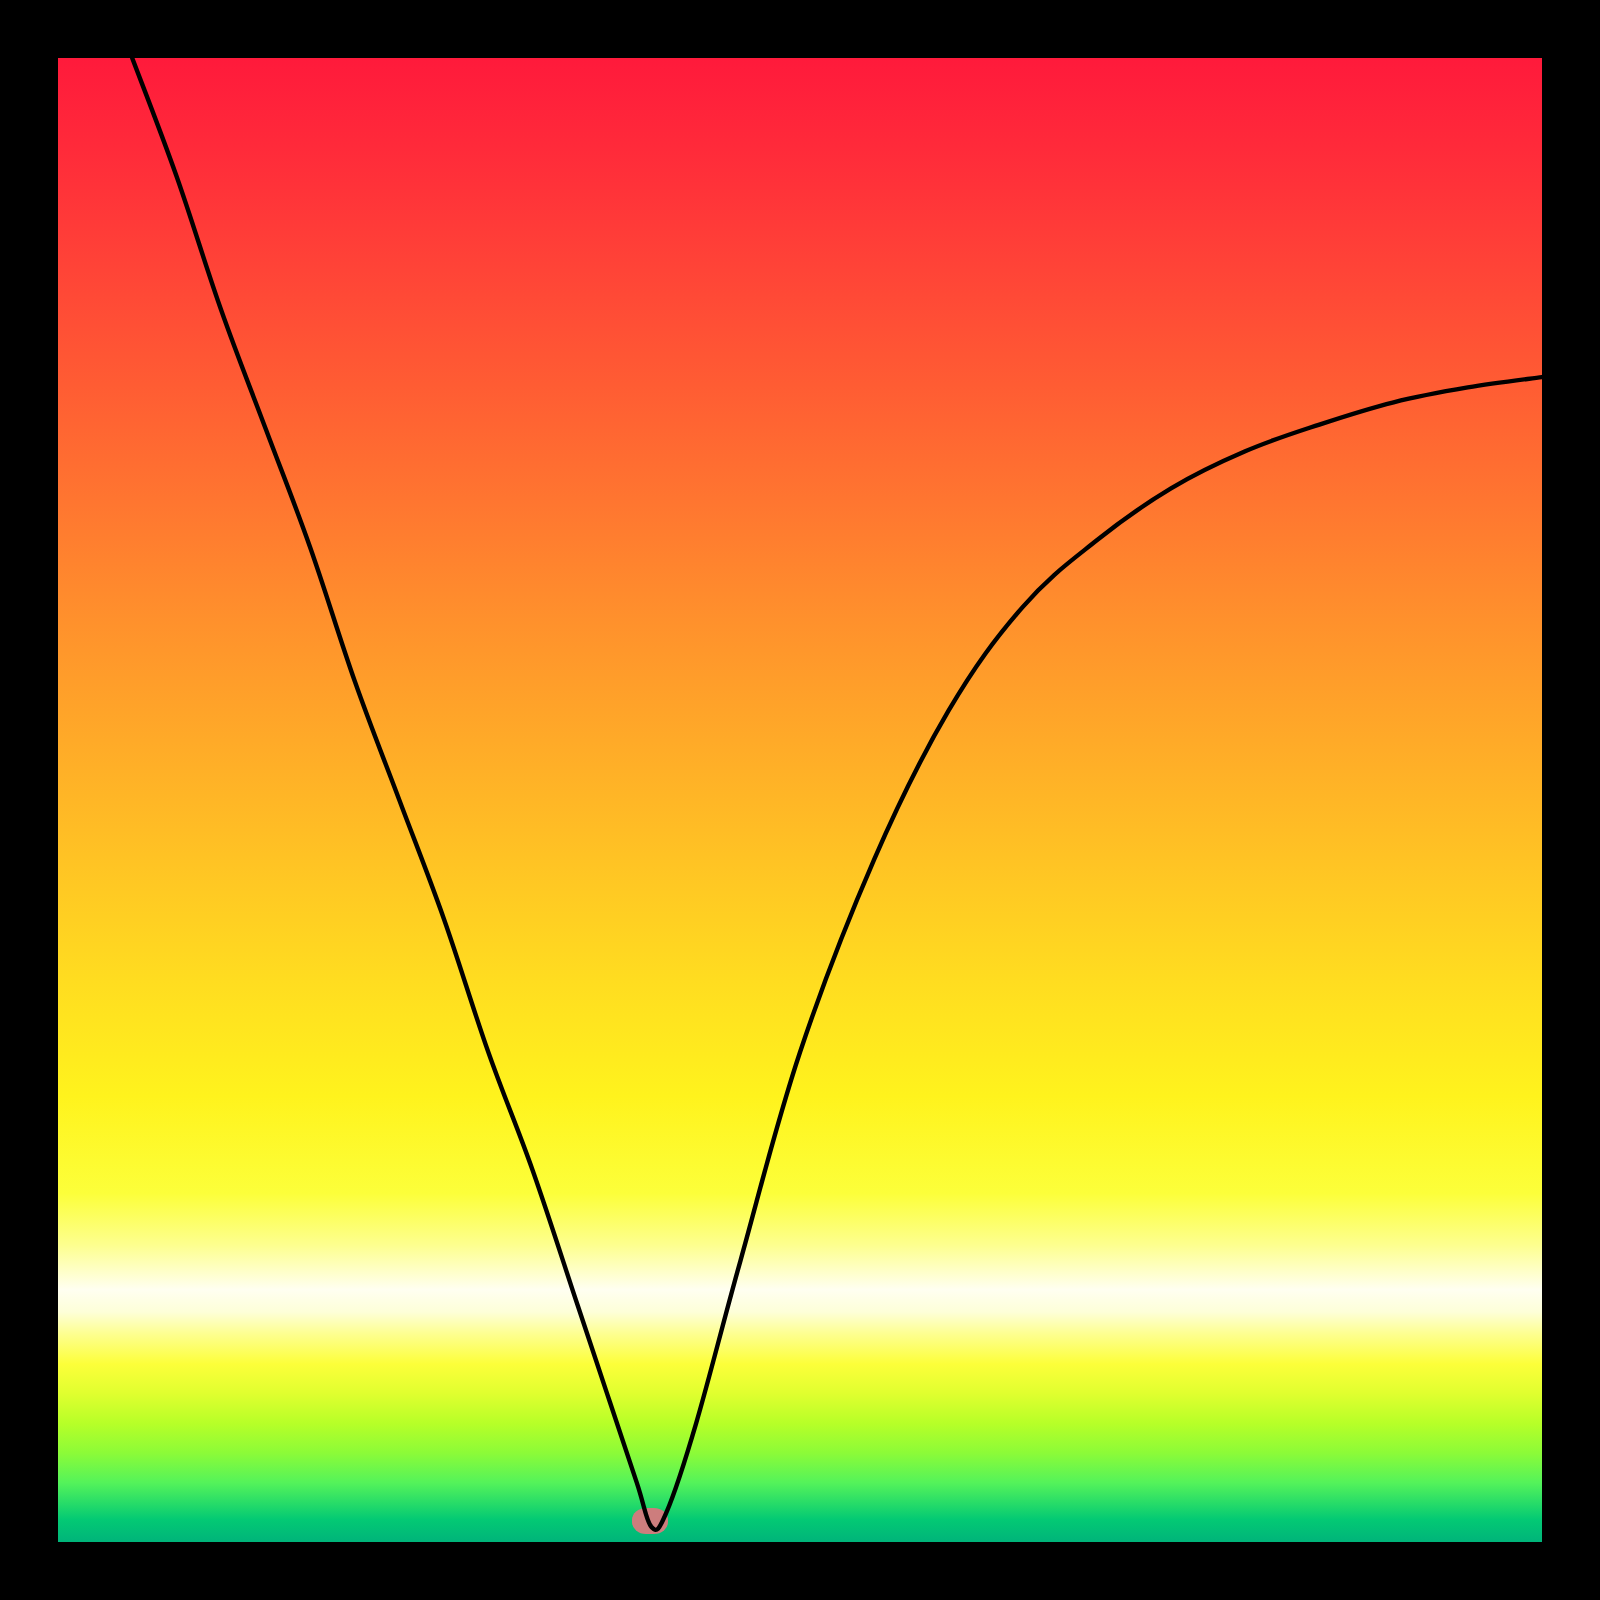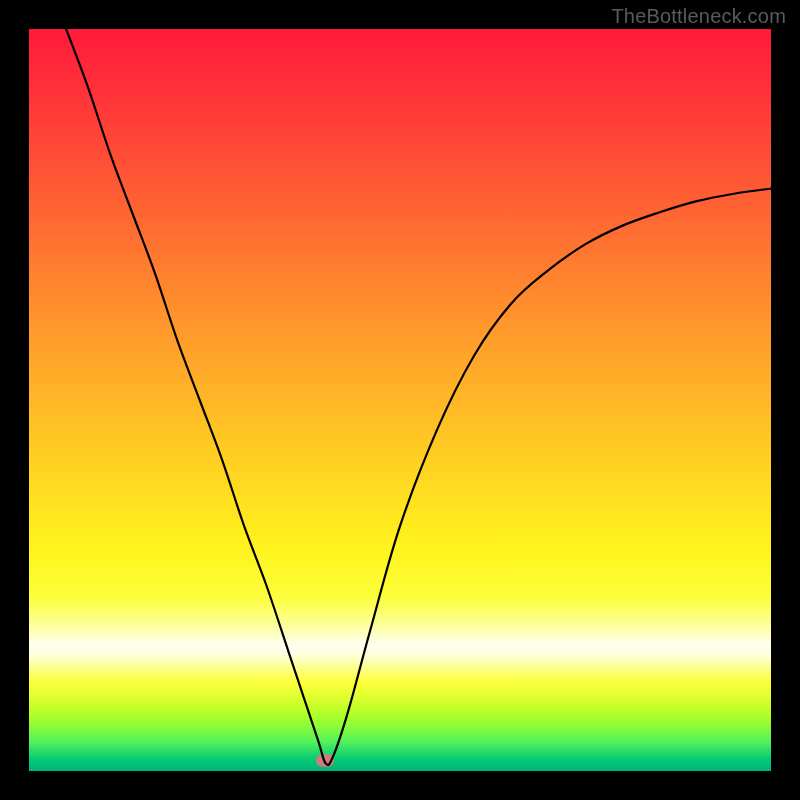--- a/index.html
+++ b/index.html
@@ -71,20 +71,19 @@
     color: #5b5b5b;
     font-size: 20px;
     letter-spacing: 0.2px;
     font-weight: 400;
   }
 </style>
 </head>
 <body>
 
 <div class="wrap">
-  <div class="watermark">TheBottleneck.com</div>
   <div class="plot">
     <div class="marker"></div>
     <svg class="curve" viewBox="0 0 742 742" preserveAspectRatio="none">
       <path id="curve-path" d="M 37.10 0.00 C 41.11 10.68, 51.35 36.65, 59.36 59.36 C 67.37 82.07, 73.61 103.43, 81.62 126.14 C 89.63 148.85, 95.87 164.13, 103.88 185.50 C 111.89 206.87, 118.13 222.15, 126.14 244.86 C 134.15 267.57, 140.39 288.93, 148.40 311.64 C 156.41 334.35, 162.65 349.63, 170.66 371.00 C 178.67 392.37, 184.91 407.65, 192.92 430.36 C 200.93 453.07, 207.17 474.43, 215.18 497.14 C 223.19 519.85, 229.43 533.79, 237.44 556.50 C 245.45 579.21, 253.02 603.25, 259.70 623.28 C 266.38 643.31, 269.20 651.77, 274.54 667.80 C 279.88 683.83, 285.37 700.30, 289.38 712.32 C 293.39 724.34, 294.13 731.91, 296.80 734.58 C 299.47 737.25, 300.21 736.51, 304.22 727.16 C 308.23 717.81, 312.38 705.35, 319.06 682.64 C 325.74 659.93, 331.97 634.41, 341.32 601.02 C 350.67 567.63, 358.98 533.20, 371.00 497.14 C 383.02 461.08, 394.74 431.40, 408.10 400.68 C 421.46 369.96, 431.84 349.19, 445.20 326.48 C 458.56 303.77, 468.94 289.90, 482.30 274.54 C 495.66 259.18, 506.04 251.83, 519.40 241.15 C 532.76 230.47, 543.14 223.19, 556.50 215.18 C 569.86 207.17, 580.24 202.37, 593.60 196.63 C 606.96 190.89, 617.34 187.68, 630.70 183.27 C 644.06 178.87, 654.44 175.48, 667.80 172.14 C 681.16 168.81, 691.54 166.99, 704.90 164.72 C 718.26 162.45, 735.32 160.46, 742.00 159.53" fill="none" stroke="#000" stroke-width="2.2" stroke-linecap="round" stroke-linejoin="round"></path>
     </svg>
   </div>
 </div>
 
 </body></html>

